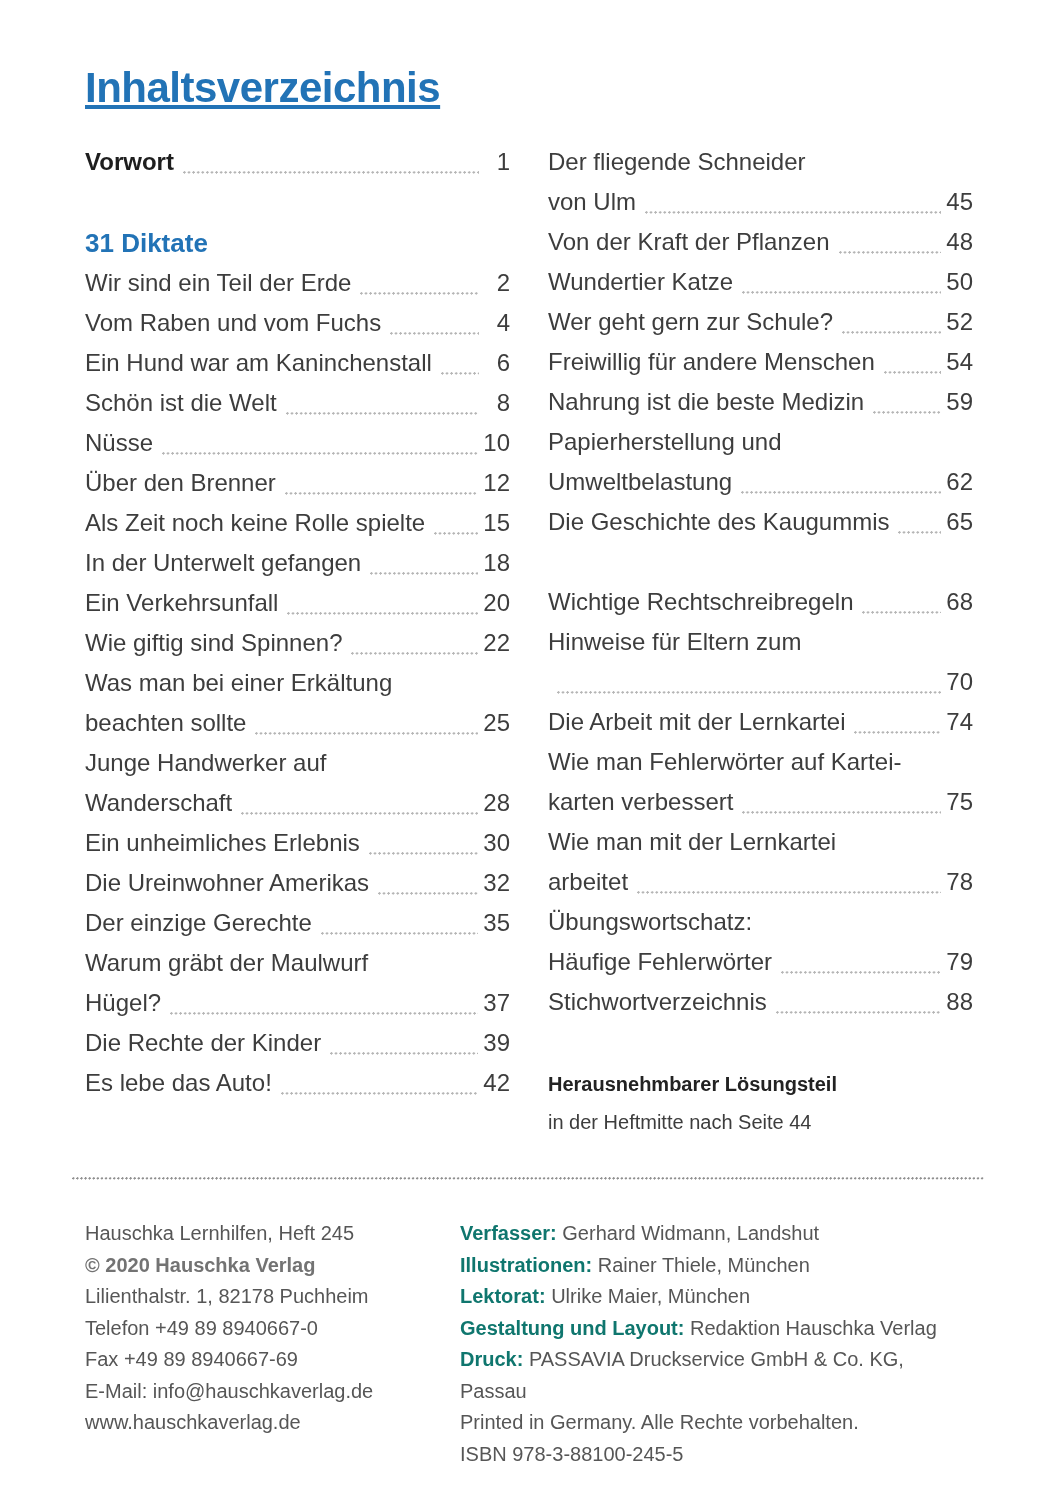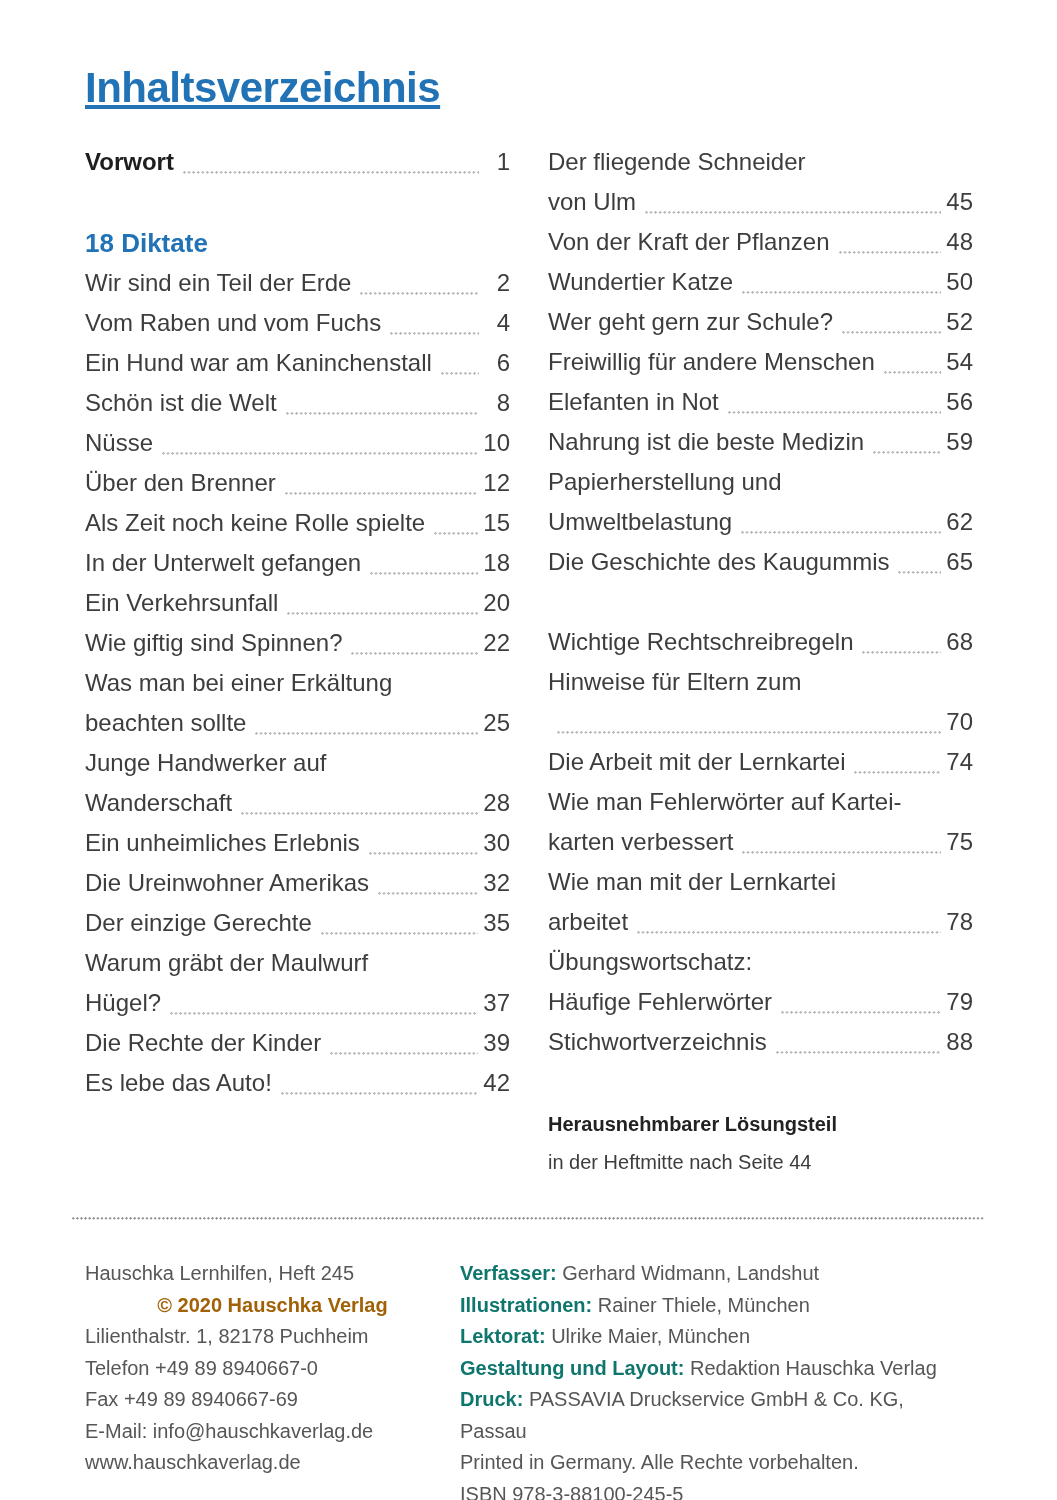--- a/index.html
+++ b/index.html
@@ -67,35 +67,35 @@
   .imprint {
     display: flex;
     margin-top: 38px;
     font-size: 20px;
     line-height: 31.5px;
     color: #565656;
   }
   .imprint .ileft { width: 375px; flex: 0 0 auto; }
   .imprint .iright { flex: 1 1 auto; }
   .imprint strong { color: #0f766e; font-weight: 700; }
-  .imprint .boldline { font-weight: 700; color: #a16207; text-align: center; }
+  .imprint .boldline { font-weight: 700; color: #737373; }
 </style>
 </head>
 <body>
 
 <h1 class="page-title">Inhaltsverzeichnis</h1>
 
 <div class="columns">
   <div class="col">
     <div class="toc-line vorwort">
       <span class="t">Vorwort</span>
       <span class="leader"></span>
       <span class="pg">1</span>
     </div>
-    <div class="section-heading">18 Diktate</div>
+    <div class="section-heading">31 Diktate</div>
     <div id="toc-left-list">
         <div class="toc-entry">
           <div class="toc-line">
             <span class="t">Wir sind ein Teil der Erde</span>
             <span class="leader"></span>
             <span class="pg">2</span>
           </div>
         </div>
         <div class="toc-entry">
           <div class="toc-line">
@@ -259,27 +259,20 @@
             <span class="t">Wer geht gern zur Schule?</span>
             <span class="leader"></span>
             <span class="pg">52</span>
           </div>
         </div>
         <div class="toc-entry">
           <div class="toc-line">
             <span class="t">Freiwillig für andere Menschen</span>
             <span class="leader"></span>
             <span class="pg">54</span>
-          </div>
-        </div>
-        <div class="toc-entry">
-          <div class="toc-line">
-            <span class="t">Elefanten in Not</span>
-            <span class="leader"></span>
-            <span class="pg">56</span>
           </div>
         </div>
         <div class="toc-entry">
           <div class="toc-line">
             <span class="t">Nahrung ist die beste Medizin</span>
             <span class="leader"></span>
             <span class="pg">59</span>
           </div>
         </div>
         <div class="toc-entry">

